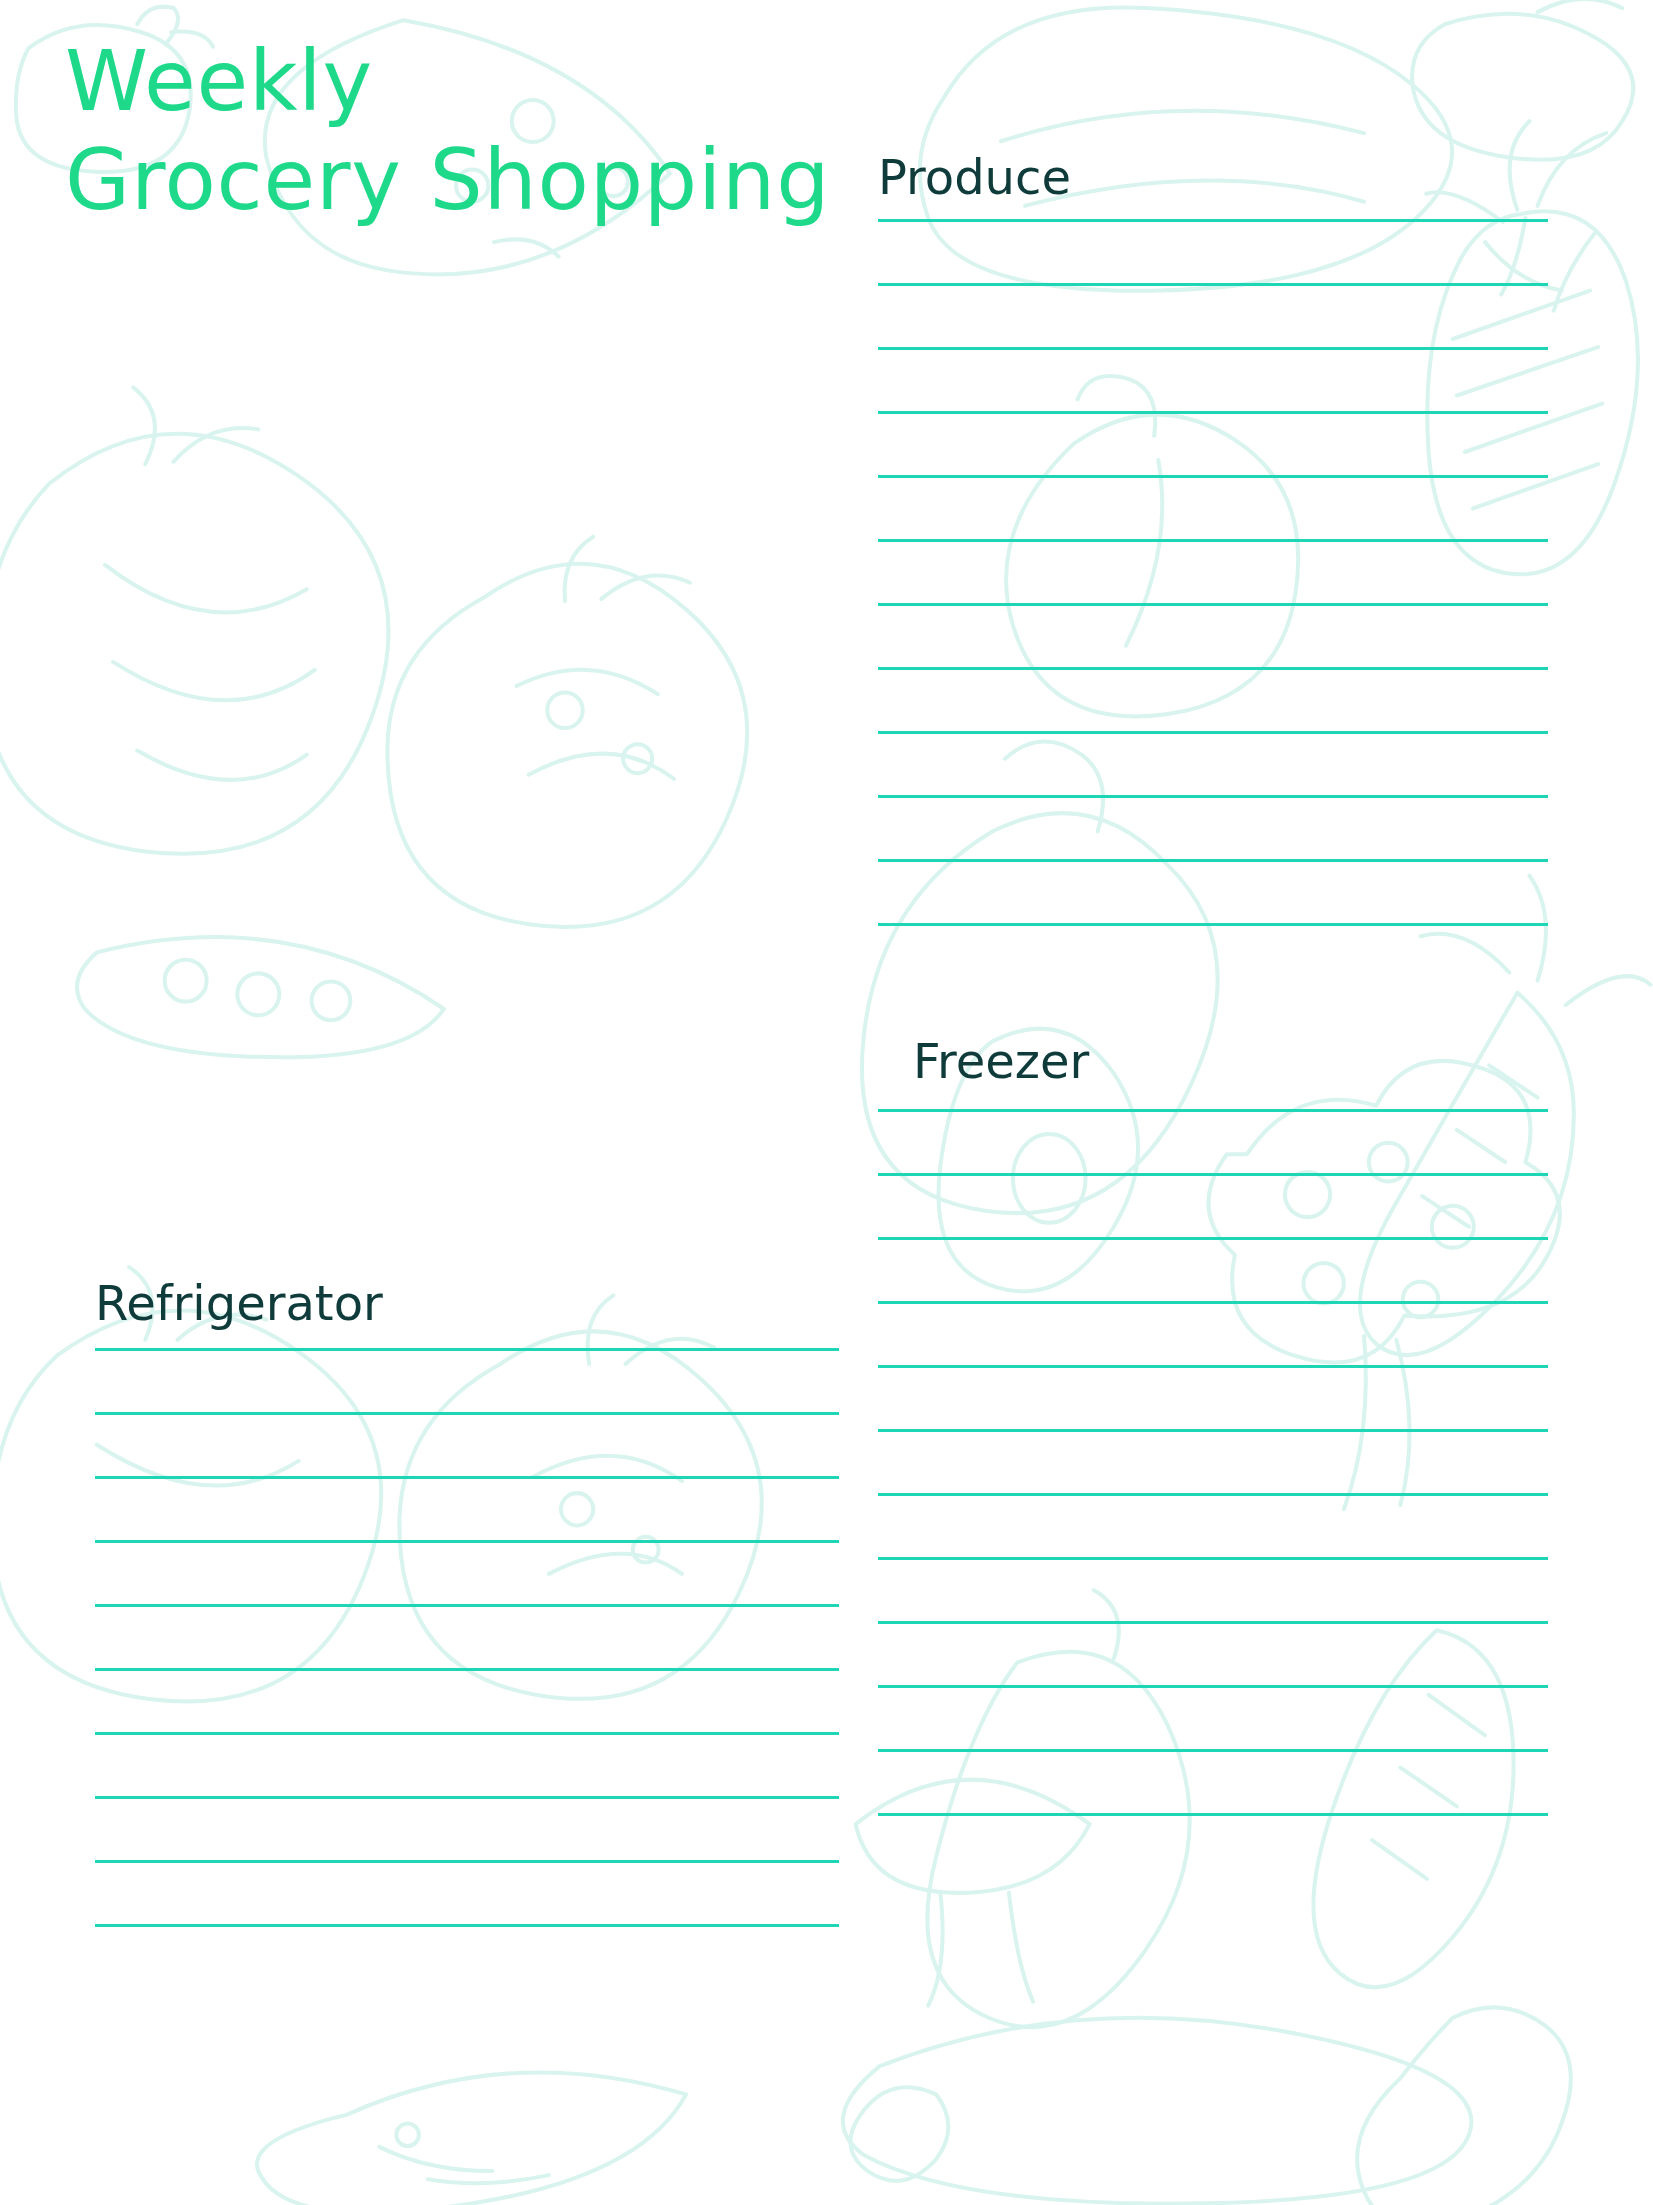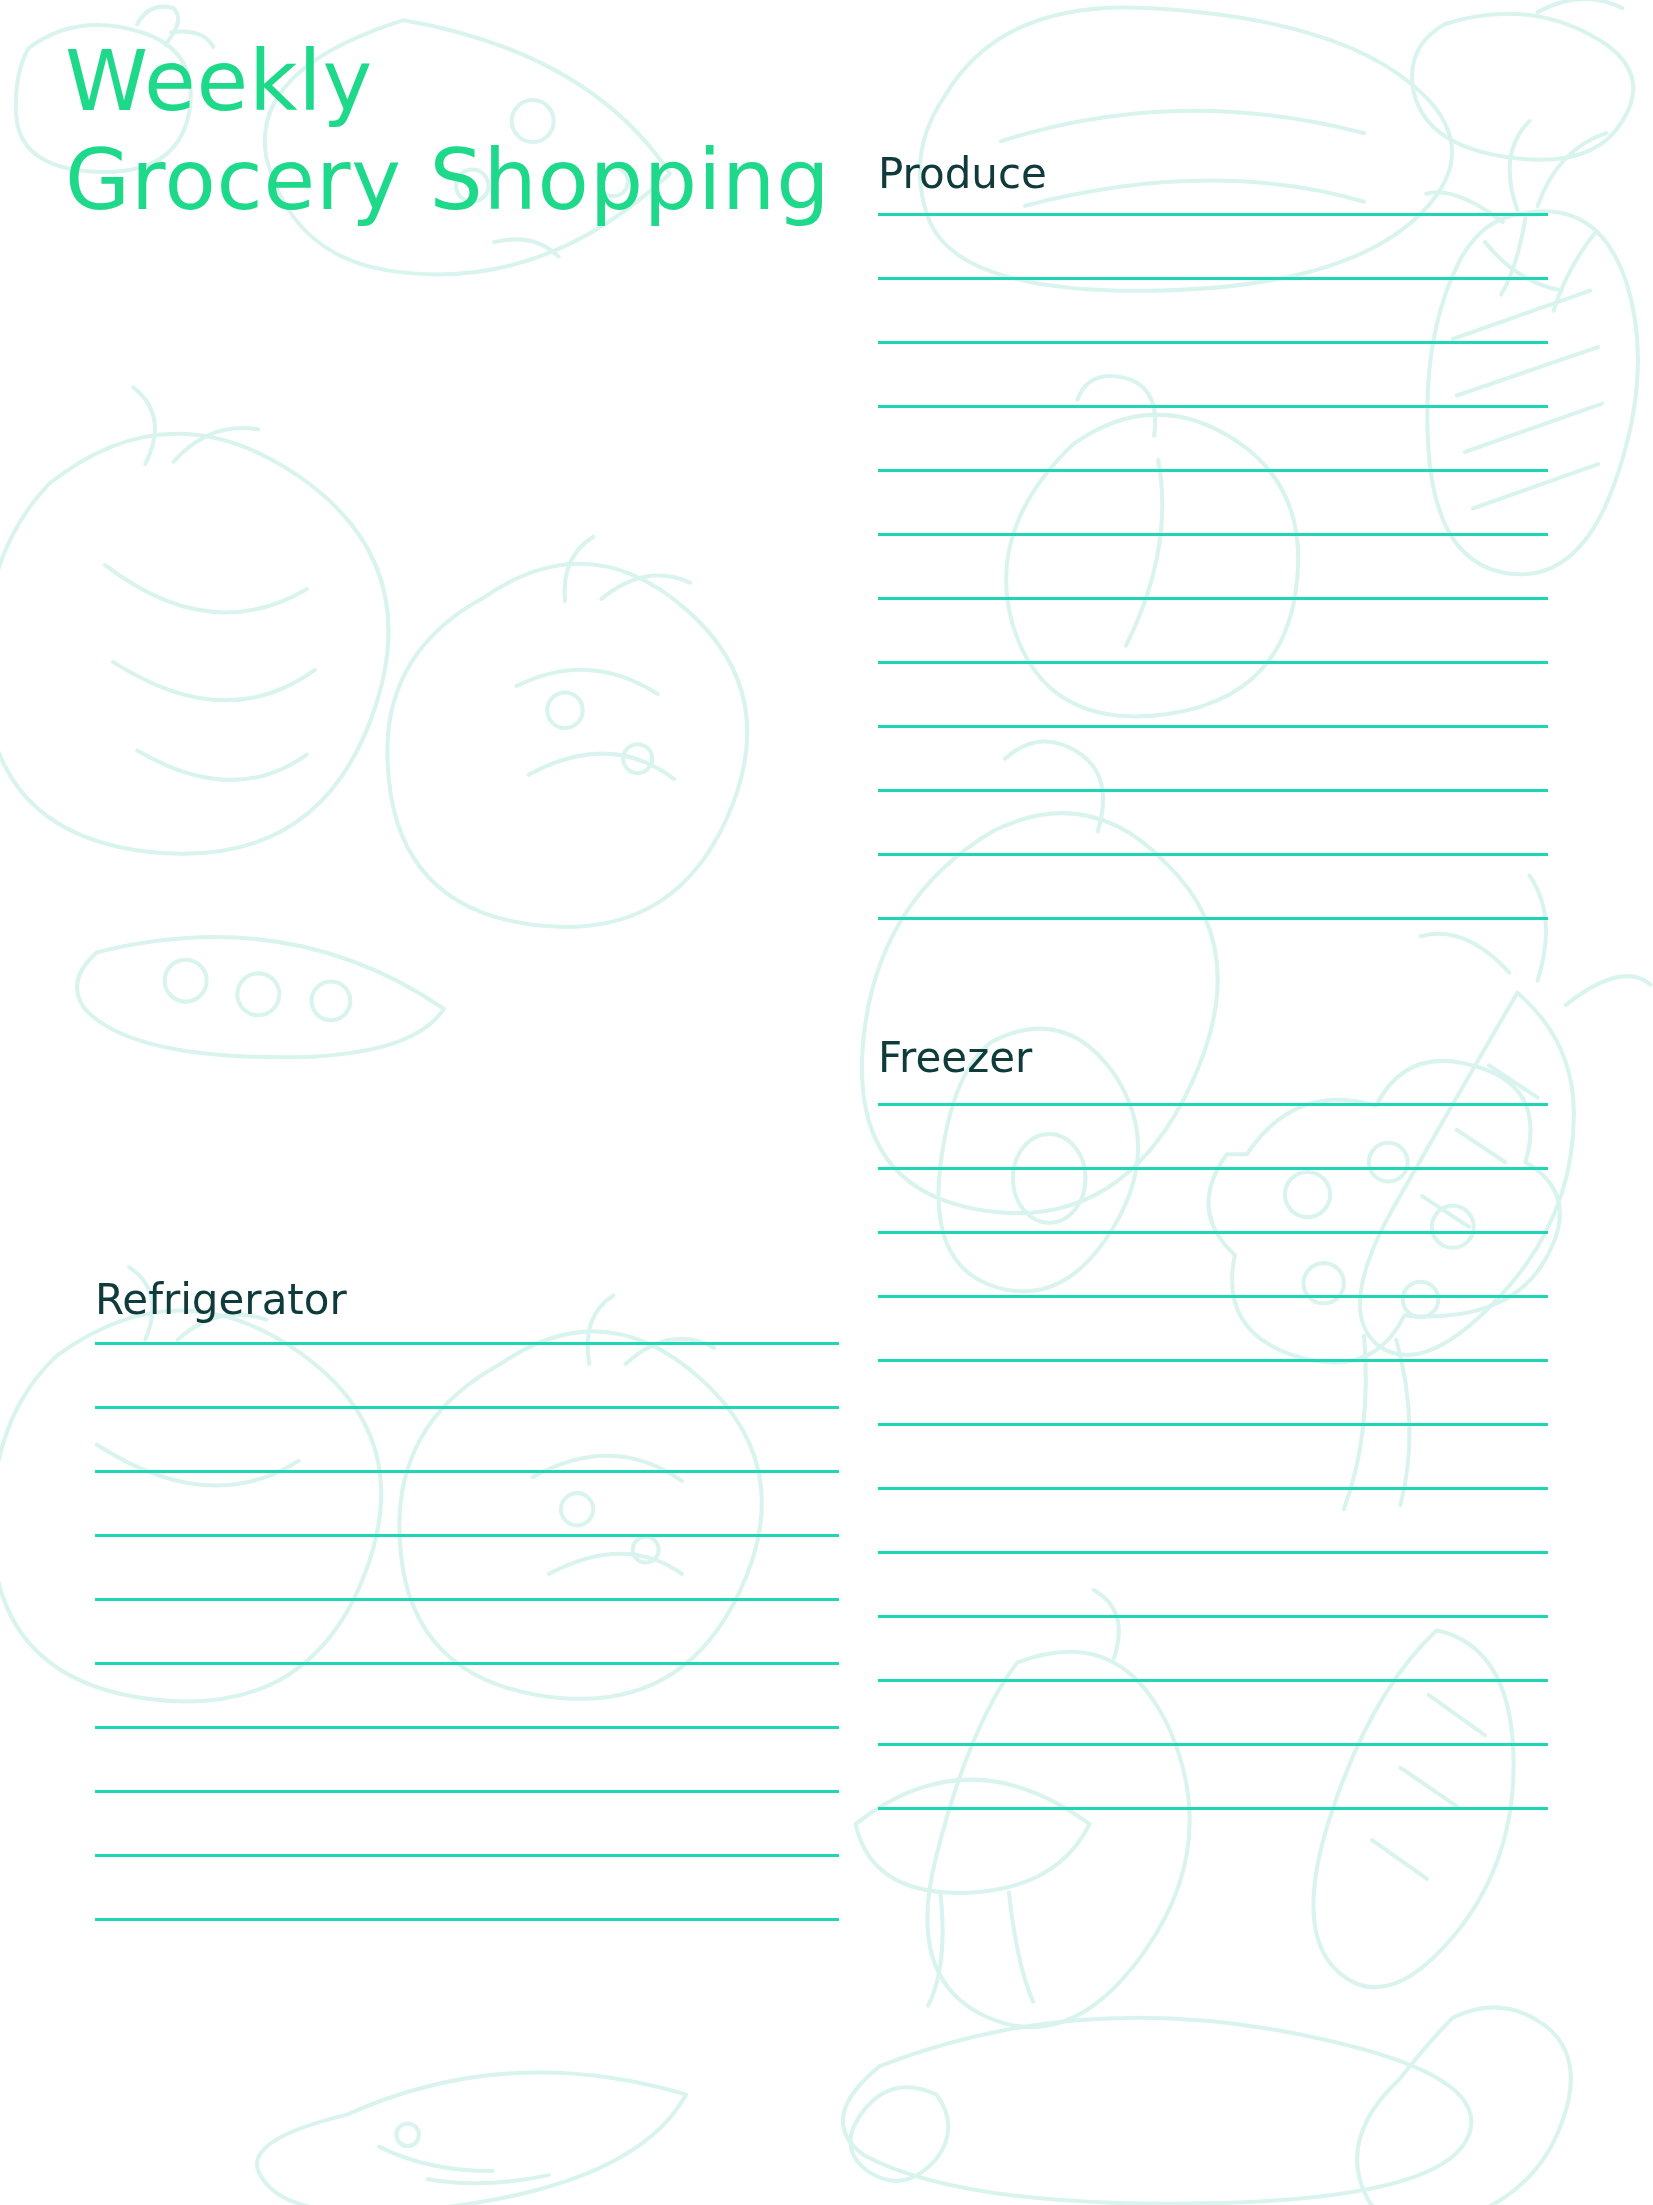--- a/index.html
+++ b/index.html
@@ -43,21 +43,21 @@
     letter-spacing: 0.8px;
     font-family: "DejaVu Sans", sans-serif;
     font-weight: 400;
     white-space: pre-line;
   }
   .section {
     position: absolute;
   }
   .section-label {
     color: #0f3b3b;
-    font-size: 42px;
+    font-size: 48px;
     line-height: 1;
     font-family: "DejaVu Sans", sans-serif;
     margin-bottom: 21px;
     white-space: nowrap;
   }
   .lines {
     display: block;
   }
   .line {
     display: block;
@@ -68,21 +68,21 @@
   .line:first-child {
     margin-top: 0;
   }
   
   #sec-meat         { left: 95px;  top: 363px;  width: 744px; }
   #sec-refrigerator { left: 95px;  top: 1279px; width: 744px; }
   #sec-produce      { left: 878px; top: 153px;  width: 670px; }
   #sec-freezer      { left: 878px; top: 1037px; width: 670px; }
 
   #sec-produce .section-label { margin-bottom: 18px; }
-  #sec-freezer .section-label { margin-bottom: 24px; }
+  #sec-freezer .section-label { margin-bottom: 24px; margin-left: 35px; }
 </style>
 </head>
 <body>
 
 <div id="page">
 
   <svg id="bg-doodles" viewBox="0 0 2048 2732" xmlns="http://www.w3.org/2000/svg">
     <g fill="none" stroke="#d9f4ee" stroke-width="5" stroke-linecap="round" stroke-linejoin="round">
 
       <path d="M35 60 q60 -45 140 -20 q70 22 60 95 q-12 80 -110 78 q-100 -2 -105 -70 q-3 -50 15 -83 z"></path>

